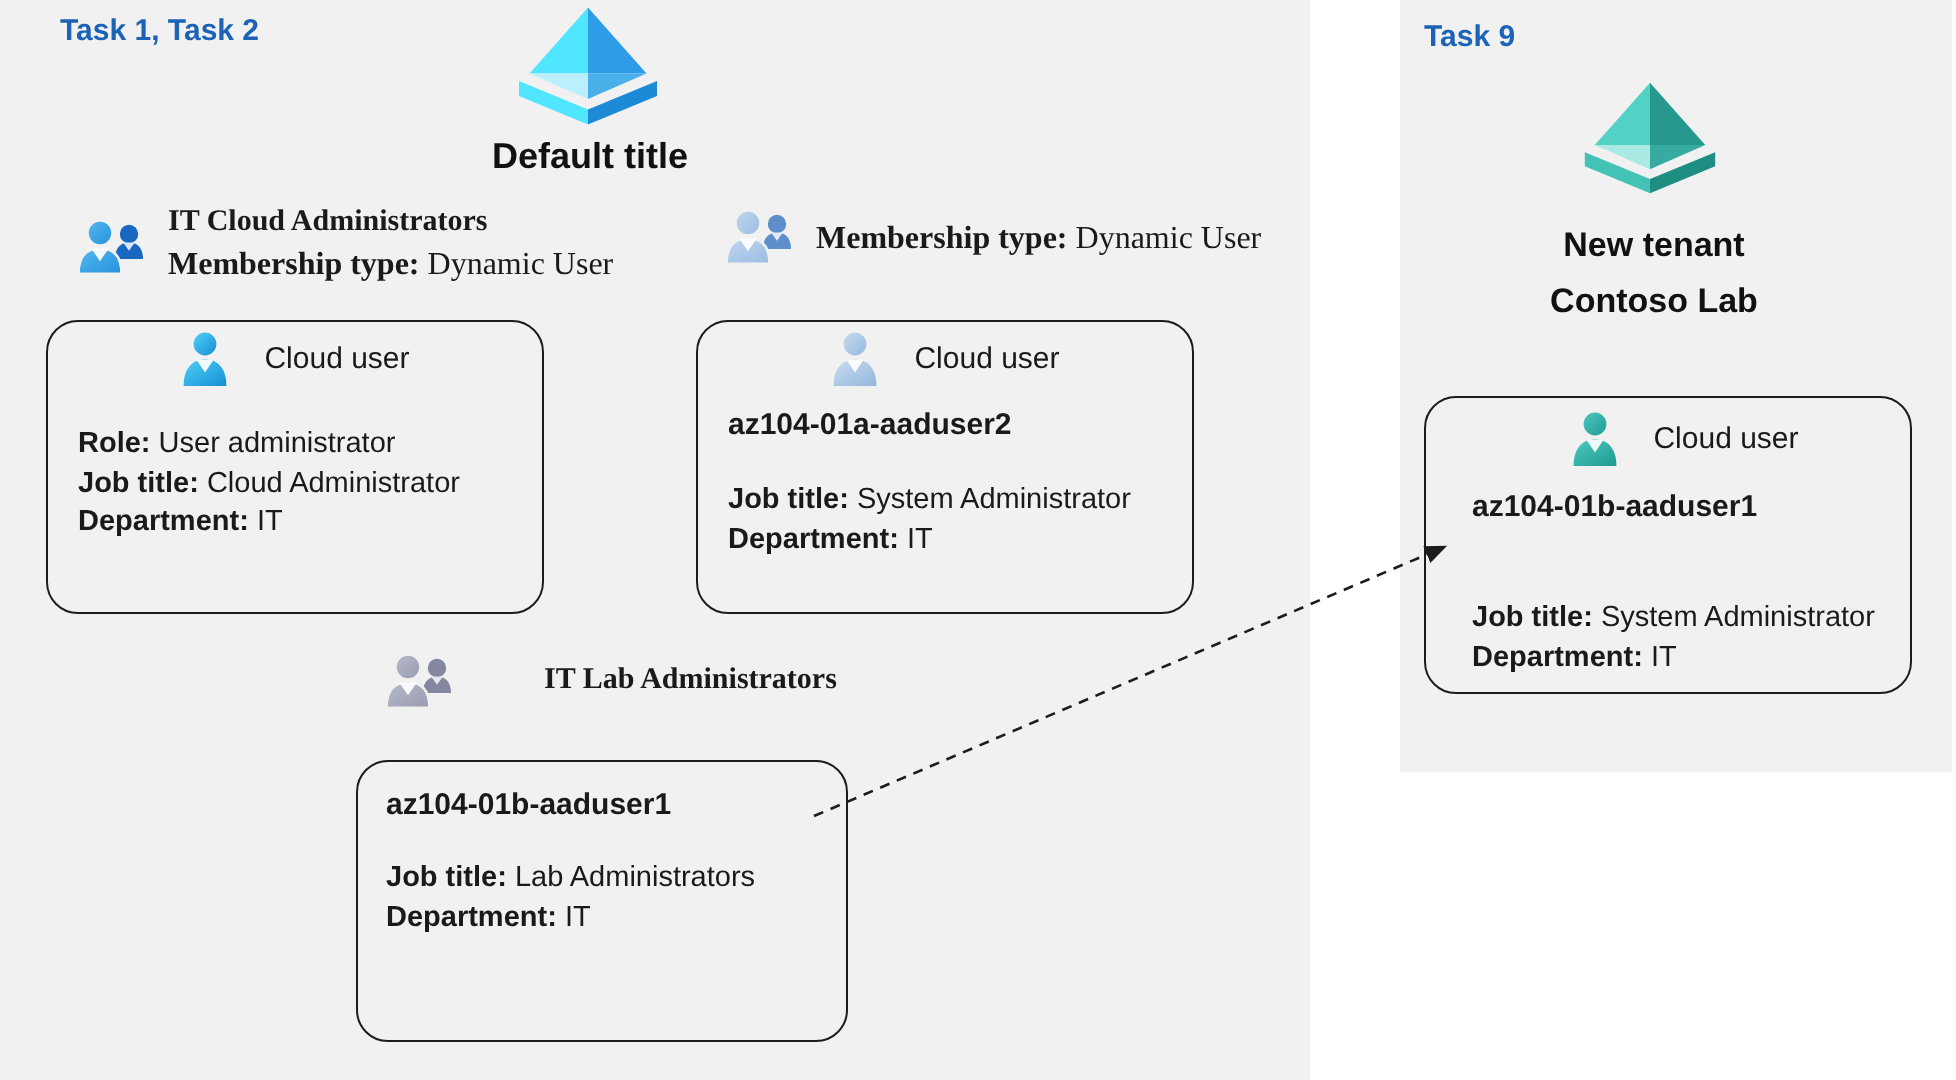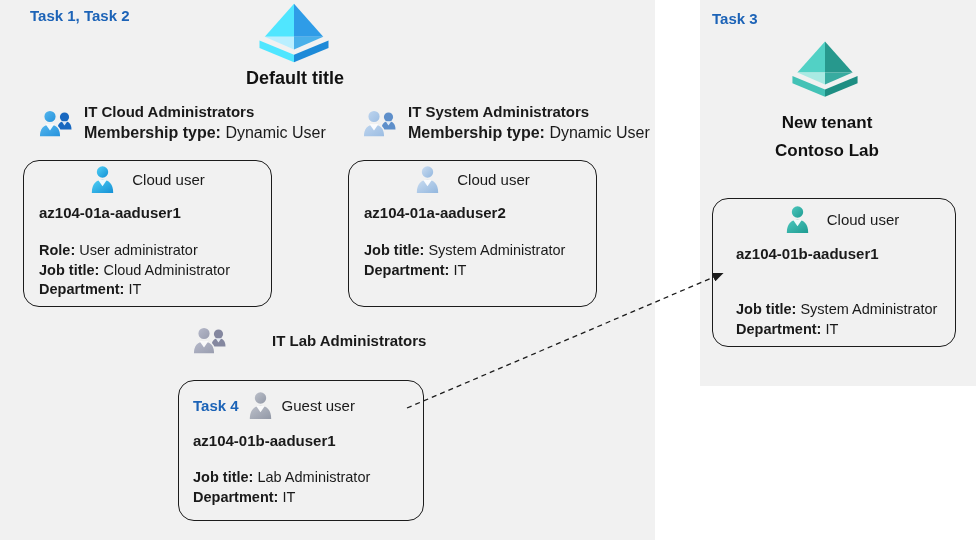--- a/index.html
+++ b/index.html
@@ -12,21 +12,21 @@
   .panel-right { left:700px; top:0; width:276px; height:386px; }
 
   .task-label { position:absolute; font-size:15px; font-weight:bold; color:#1c63b7; }
 
   .abs { position:absolute; }
 
   .tenant-title { position:absolute; font-size:18px; font-weight:bold; color:#111; text-align:center; }
   .tenant-title-right { position:absolute; font-size:17px; font-weight:bold; color:#111; text-align:center; line-height:28px; }
 
   .group-header { position:absolute; display:flex; align-items:center; gap:10px; }
-  .group-text   { display:flex; flex-direction:column; }
+  .group-text   { display:flex; flex-direction:column;font-family:Liberation Serif, serif; }
   .group-title  { font-size:15px; font-weight:bold; }
   .membership   { font-size:16px; margin-top:4px; }
   .b { font-weight:bold; }
 
   .card { position:absolute; border:1.3px solid #1c1c1c; border-radius:16px; background:transparent; }
   .card-header { display:flex; align-items:center; justify-content:center; gap:17px; font-size:15px; }
   .card-header.left-align { justify-content:flex-start; padding-left:14px; gap:9px; }
   .username { font-size:15px; font-weight:bold; padding-left:15px; }
   .fields { font-size:14.5px; line-height:19.5px; padding-left:15px; }
 
@@ -106,21 +106,20 @@
         </linearGradient>
       </defs>
       <circle cx="26.5" cy="9" r="4.6" fill="#5e8fca"></circle>
       <path d="M19.5 21.5 C19.5 15.6 22.5 13.2 26.5 13.2 C30.5 13.2 33.5 15.6 33.5 21.5 Z" fill="#5e8fca"></path>
       <polygon points="23.6,13.3 26.5,17.4 29.4,13.3" fill="#eef4fb" opacity="0.9"></polygon>
       <circle cx="12" cy="8.5" r="6.3" fill="url(#g2f)" stroke="#f1f1f1" stroke-width="1.4"></circle>
       <path d="M1.2 29 C1.2 19.6 6 16 12 16 C18 16 22.8 19.6 22.8 29 Z" fill="url(#g2f)" stroke="#f1f1f1" stroke-width="1.4"></path>
       <polygon points="7.6,16.2 12,22.6 16.4,16.2" fill="#ffffff" opacity="0.92"></polygon>
     </svg>
     <div class="group-text">
-      <div class="group-title">IT System Administrators</div>
       <div class="membership">
         <span class="b">Membership type:</span>
         <span>Dynamic User</span>
       </div>
     </div>
   </div>
 
   <div class="group-header" style="left:192px; top:325px;gap:44px;">
     <svg width="36" height="30" viewBox="0 0 36 30">
       <defs>
@@ -149,21 +148,20 @@
           <stop offset="0" stop-color="#4fd0f5"></stop>
               <stop offset="1" stop-color="#1590d5"></stop>
         </linearGradient>
           </defs>
         <circle cx="12.5" cy="6" r="5.7" fill="url(#pb)"></circle>
         <path d="M1.8 27 C1.8 18 6.3 13.8 12.5 13.8 C18.7 13.8 23.2 18 23.2 27 Z" fill="url(#pb)"></path>
         <polygon points="8.2,13.9 12.5,20.3 16.8,13.9" fill="#ffffff" opacity="0.92"></polygon>
       </svg>
       <span>Cloud user</span>
     </div>
-    <div class="username">az104-01a-aaduser1</div>
     <div class="fields">
       <div>
         <span class="b">Role:</span>
         <span>User administrator</span>
       </div>
       <div>
         <span class="b">Job title:</span>
         <span>Cloud Administrator</span>
       </div>
       <div>
@@ -195,49 +193,34 @@
         <span>System Administrator</span>
       </div>
       <div>
         <span class="b">Department:</span>
         <span>IT</span>
       </div>
     </div>
   </div>
 
   <div class="card card-3">
-    <div class="card-header left-align">
-      <span class="task-label" style="position:static;">Task 4</span>
-      <svg width="25" height="27" viewBox="0 0 25 27">
-        <defs>
-            <linearGradient id="pg" x1="0" y1="0" x2="1" y2="1">
-          <stop offset="0" stop-color="#bcc0ca"></stop>
-              <stop offset="1" stop-color="#9298a6"></stop>
-        </linearGradient>
-          </defs>
-        <circle cx="12.5" cy="6" r="5.7" fill="url(#pg)"></circle>
-        <path d="M1.8 27 C1.8 18 6.3 13.8 12.5 13.8 C18.7 13.8 23.2 18 23.2 27 Z" fill="url(#pg)"></path>
-        <polygon points="8.2,13.9 12.5,20.3 16.8,13.9" fill="#ffffff" opacity="0.92"></polygon>
-      </svg>
-      <span>Guest user</span>
-    </div>
     <div class="username">az104-01b-aaduser1</div>
     <div class="fields">
       <div>
         <span class="b">Job title:</span>
-        <span>Lab Administrator</span>
-      </div>
-      <div>
-        <span class="b">Department:</span>
-        <span>IT</span>
-      </div>
-    </div>
-  </div>
-
-  <div class="task-label" style="left:712px; top:10px;">Task 3</div>
+        <span>Lab Administrators</span>
+      </div>
+      <div>
+        <span class="b">Department:</span>
+        <span>IT</span>
+      </div>
+    </div>
+  </div>
+
+  <div class="task-label" style="left:712px; top:10px;">Task 9</div>
 
   <div class="abs" style="left:791px; top:40px;">
     <svg width="68" height="58" viewBox="0 0 96 80">
       <polygon points="48,1 9,45 48,45" fill="#52d1c5"></polygon>
       <polygon points="48,1 87,45 48,45" fill="#27988d"></polygon>
       <polygon points="9,45 48,62 48,45" fill="#a9eae3"></polygon>
       <polygon points="87,45 48,62 48,45" fill="#38aba0"></polygon>
       <polygon points="2,50 48,69 48,79 2,60" fill="#43c2b6"></polygon>
       <polygon points="94,50 48,69 48,79 94,60" fill="#1e8e83"></polygon>
     </svg>

